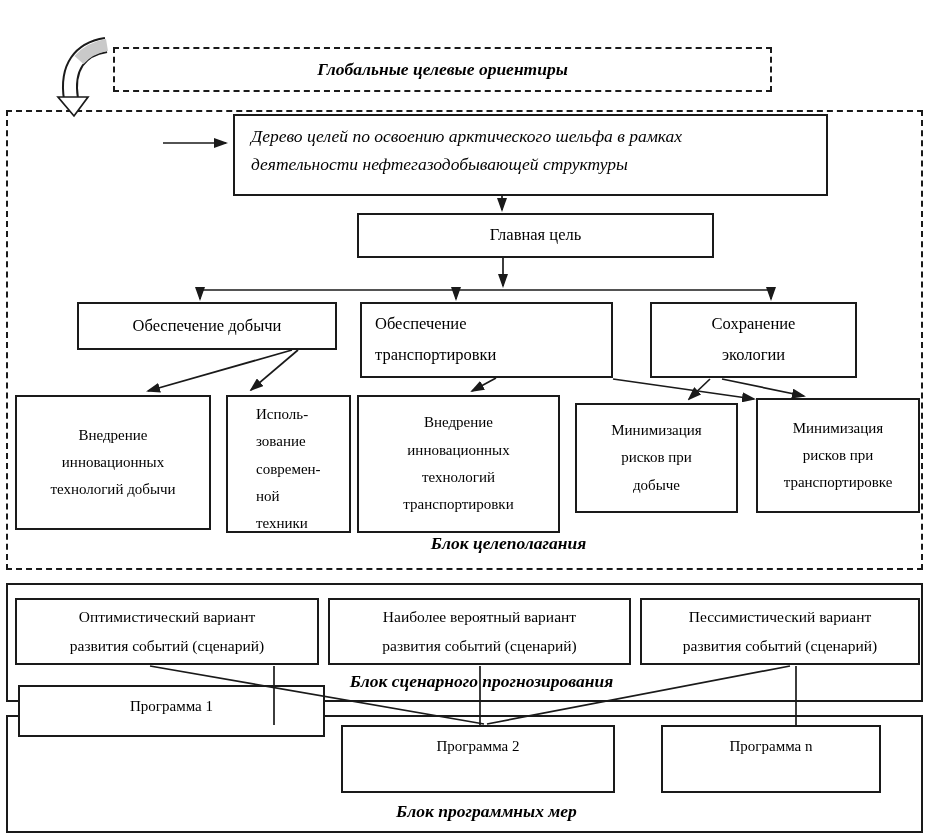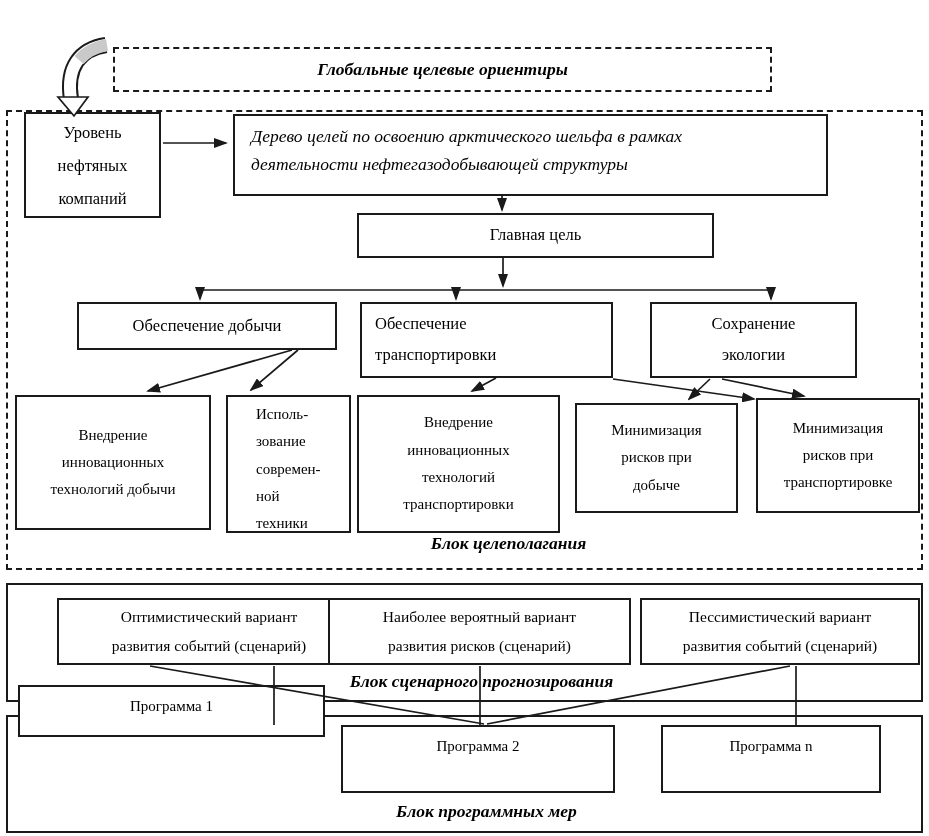--- a/index.html
+++ b/index.html
@@ -32,23 +32,20 @@
 <div id="stage">
 
 
   <div class="box banner dashed" style="left:113px;top:47px;width:659px;height:45px;">
     <span>Глобальные целевые ориентиры</span>
   </div>
 
   <div class="container dashed" style="left:6px;top:110px;width:917px;height:460px;"></div>
   <div class="section-label" style="top:533px;transform:translateX(44px);">Блок целеполагания</div>
 
-  <div class="box" style="left:24px;top:112px;width:137px;height:106px;font-size:16.5px;line-height:2.0;">Уровень
-нефтяных
-компаний</div>
 
   <div class="box italicbox left-text" style="left:233px;top:114px;width:595px;height:82px;padding:6px 16px;line-height:1.62;align-items:flex-start;">Дерево целей по освоению арктического шельфа в рамках
 деятельности нефтегазодобывающей структуры</div>
 
   <div class="box" style="left:357px;top:213px;width:357px;height:45px;font-size:16.5px;">Главная цель</div>
 
   <div class="box" style="left:77px;top:302px;width:260px;height:48px;font-size:16.5px;">Обеспечение добычи</div>
   <div class="box left-text" style="left:360px;top:302px;width:253px;height:76px;padding-left:13px;font-size:16.5px;line-height:1.85;">Обеспечение
 транспортировки</div>
   <div class="box" style="left:650px;top:302px;width:207px;height:76px;font-size:16.5px;line-height:1.85;">Сохранение
@@ -69,24 +66,24 @@
   <div class="box" style="left:575px;top:403px;width:163px;height:110px;font-size:15px;">Минимизация
 рисков при
 добыче</div>
   <div class="box" style="left:756px;top:398px;width:164px;height:115px;font-size:15px;">Минимизация
 рисков при
 транспортировке</div>
 
   <div class="container" style="left:6px;top:583px;width:917px;height:119px;"></div>
   <div class="section-label" style="top:671px;transform:translateX(17px);">Блок сценарного прогнозирования</div>
 
-  <div class="box" style="left:15px;top:598px;width:304px;height:67px;margin-left:42px;">Оптимистический вариант
+  <div class="box" style="left:15px;top:598px;width:304px;height:67px;">Оптимистический вариант
 развития событий (сценарий)</div>
   <div class="box" style="left:328px;top:598px;width:303px;height:67px;">Наиболее вероятный вариант
-развития рисков (сценарий)</div>
+развития событий (сценарий)</div>
   <div class="box" style="left:640px;top:598px;width:280px;height:67px;">Пессимистический вариант
 развития событий (сценарий)</div>
 
   <div class="container" style="left:6px;top:715px;width:917px;height:118px;"></div>
   <div class="section-label" style="top:801px;transform:translateX(22px);">Блок программных мер</div>
 
   <div class="box top-text" style="left:18px;top:685px;width:307px;height:52px;">Программа 1</div>
   <div class="box top-text" style="left:341px;top:725px;width:274px;height:68px;">Программа 2</div>
   <div class="box top-text" style="left:661px;top:725px;width:220px;height:68px;">Программа n</div>
 

